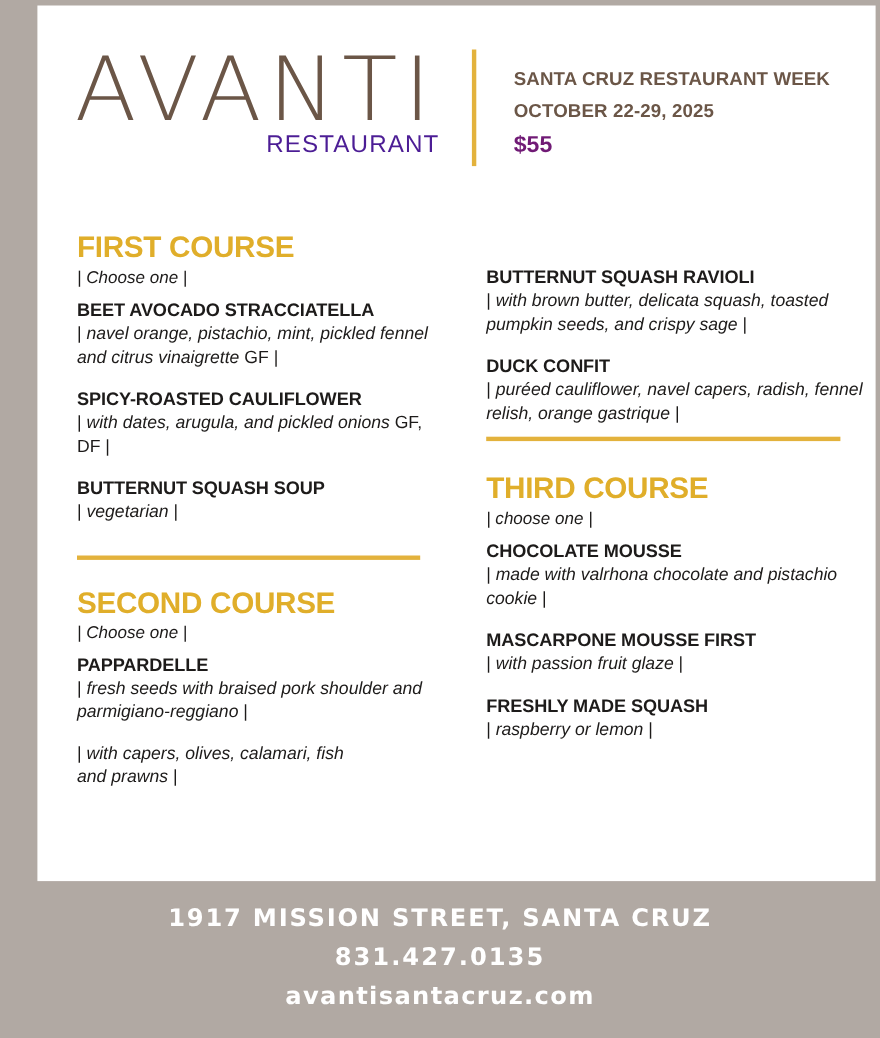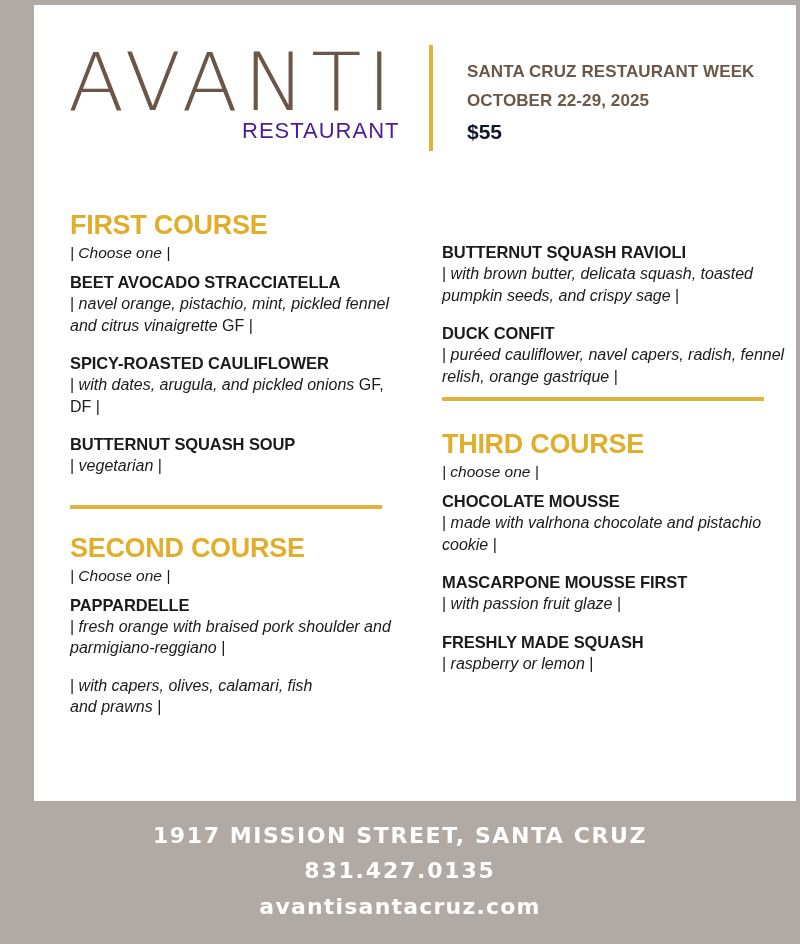--- a/index.html
+++ b/index.html
@@ -50,21 +50,21 @@
       font-family: Liberation Sans, sans-serif;
       font-weight: bold;
     }
     .event .line {
       font-size: 17px;
       line-height: 29px;
       letter-spacing: 0.1px;
     }
     .event .price {
       font-size: 21px;
-      color: #0f172a;
+      color: #701a75;
       line-height: 30px;
       margin-top: 2px;
     }
     .col {
       position: absolute;
       color: #1d1b1a;
     }
     .col-left { left: 70px; top: 208px; width: 330px; }
     .col-right { left: 442px; top: 241px; width: 345px; }
     .course-title {
@@ -152,21 +152,21 @@
   </section>
 
   <div class="rule rule-left"></div>
 
   <section>
     <div class="course-title">SECOND COURSE</div>
     <div class="choose">| Choose one |</div>
 
     <div class="dish">
       <div class="dish-name">PAPPARDELLE</div>
-      <div class="dish-desc"><span class="upright">| </span><span>fresh orange with braised pork shoulder and parmigiano-reggiano</span><span class="upright"> |</span></div>
+      <div class="dish-desc"><span class="upright">| </span><span>fresh seeds with braised pork shoulder and parmigiano-reggiano</span><span class="upright"> |</span></div>
     </div>
 
     <div class="dish">
       <div class="dish-desc" style="width:270px"><span class="upright">| </span><span>with capers, olives, calamari, fish and prawns</span><span class="upright"> |</span></div>
     </div>
   </section>
 </div>
 
 <div class="col col-right">
   <section>

